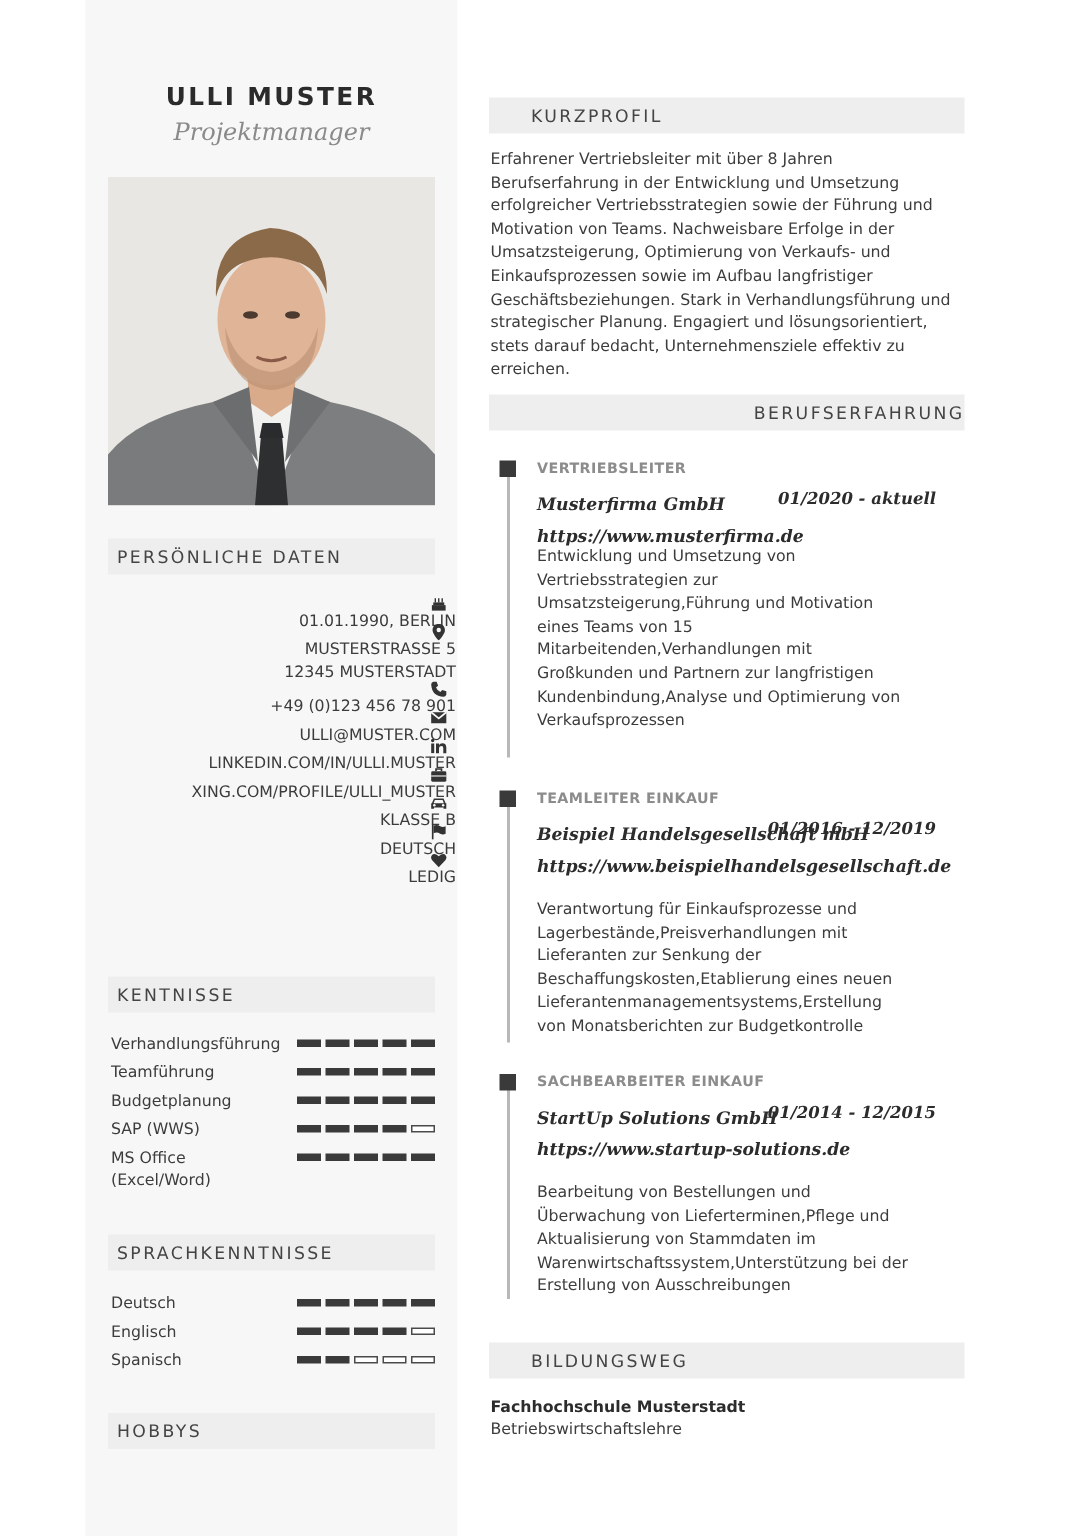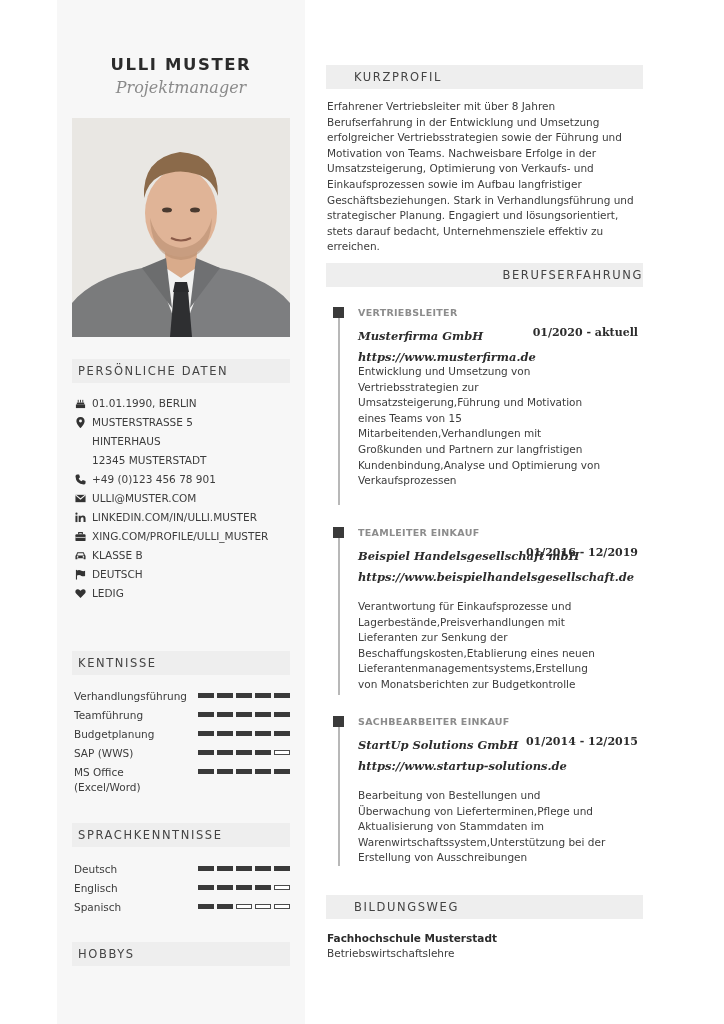--- a/index.html
+++ b/index.html
@@ -5,36 +5,36 @@
   html, body { margin:0; padding:0; background:#ffffff; }
   body { width:724px; height:1024px; position:relative; overflow:hidden; font-family:"DejaVu Sans", sans-serif; color:#3c3c3c; }
   .left-panel { position:absolute; left:57px; top:0; width:248px; height:1024px; background:#f7f7f7; }
   .name { position:absolute; left:72px; top:55px; width:218px; text-align:center; font-family:"DejaVu Sans", sans-serif; font-weight:bold; font-size:16.5px; letter-spacing:1.6px; color:#2b2b2b; }
   .role { position:absolute; left:72px; top:78px; width:218px; text-align:center; font-family:"DejaVu Serif", serif; font-style:italic; font-size:16px; color:#8a8a8a; }
   .photo { position:absolute; left:72px; top:118px; width:218px; height:219px; background:#e8e6e2; overflow:hidden; }
   .sec-head { position:absolute; height:24px; background:#eeeeee; font-size:11.5px; letter-spacing:1.6px; color:#444; line-height:24px; padding-left:6px; box-sizing:border-box; }
   .sec-left { left:72px; width:218px; }
   .sec-right { left:326px; width:317px;padding-left:28px; }
   .pd-list { position:absolute; left:74px; top:397px; width:230px; margin:0; padding:0; list-style:none; }
-  .pd-list li { height:19px; display:flex; align-items:flex-start; font-size:10.5px; color:#3c3c3c; }
+  .pd-list li { height:19px; display:flex; align-items:flex-end; font-size:10.5px; color:#3c3c3c;flex-direction:column; }
   .pd-ico { width:12px; height:12px; margin-right:6px; display:inline-flex; align-items:center; justify-content:center; }
   .pd-ico svg { width:11px; height:11px; fill:#333; }
   .skills { position:absolute; left:74px; width:216px; }
   .skill-row { display:flex; justify-content:space-between; align-items:flex-start; font-size:10.5px; color:#3c3c3c; min-height:19px; }
   .skill-label { line-height:15px; }
   .bars { display:flex; gap:3px; margin-top:4px; }
   .bar { width:16px; height:5px; box-sizing:border-box; }
   .bar.on { background:#3a3a3a; }
   .bar.off { background:#fff; border:1px solid #4a4a4a; }
   .profile-text { position:absolute; left:327px; top:99px; width:316px; font-size:10.5px; line-height:15.6px; color:#3c3c3c; }
   .timeline-line { position:absolute; left:338px; width:2px; background:#b8b8b8; }
   .tl-marker { position:absolute; left:333px; width:11px; height:11px; background:#3a3a3a; }
   .job-title { position:absolute; left:358px; font-size:9.5px; font-weight:bold; color:#8c8c8c; letter-spacing:0.3px; }
   .company { position:absolute; left:358px; font-family:"DejaVu Serif", serif; font-style:italic; font-weight:bold; font-size:11.5px; color:#2c2c2c; }
-  .period { position:absolute; font-family:"DejaVu Serif", serif; font-weight:bold; font-size:11px; color:#2c2c2c; right:86px; }
+  .period { position:absolute; font-family:"DejaVu Serif", serif; font-style:italic; font-weight:bold; font-size:11px; color:#2c2c2c; right:100px; }
   .url { position:absolute; left:358px; font-family:"DejaVu Serif", serif; font-style:italic; font-weight:bold; font-size:11.5px; color:#2c2c2c; }
   .job-desc { position:absolute; left:358px; width:250px; font-size:10.5px; line-height:15.6px; color:#3c3c3c; }
   .edu-school { position:absolute; left:327px; top:932px; font-size:10.5px; font-weight:bold; color:#2c2c2c; }
   .edu-subject { position:absolute; left:327px; top:947px; font-size:10.5px; color:#3c3c3c; }
 </style>
 </head>
 <body>
 
 <div class="left-panel"></div>
 
@@ -88,24 +88,20 @@
   <li>
     <span class="pd-ico">
         <svg viewBox="0 0 12 12">
           <path d="M6 0 C3 0 1.5 2 1.5 4.5 C1.5 7.5 6 12 6 12 C6 12 10.5 7.5 10.5 4.5 C10.5 2 9 0 6 0 Z M6 6 A1.6 1.6 0 1 1 6 2.8 A1.6 1.6 0 1 1 6 6 Z"></path>
         </svg>
       </span>
     <span>MUSTERSTRASSE 5</span>
   </li>
   <li>
     <span class="pd-ico"></span>
-    <span>HINTERHAUS</span>
-  </li>
-  <li>
-    <span class="pd-ico"></span>
     <span>12345 MUSTERSTADT</span>
   </li>
   <li>
     <span class="pd-ico">
         <svg viewBox="0 0 12 12">
           <path d="M2 0.5 L4.5 0.5 L5.5 3.5 L4 4.8 Q5 7.2 7.2 8 L8.5 6.5 L11.5 7.5 L11.5 10 Q11 11.5 9.5 11.5 Q1 11 0.5 2.5 Q0.5 1 2 0.5 Z"></path>
         </svg>
       </span>
     <span>+49 (0)123 456 78 901</span>
   </li>

